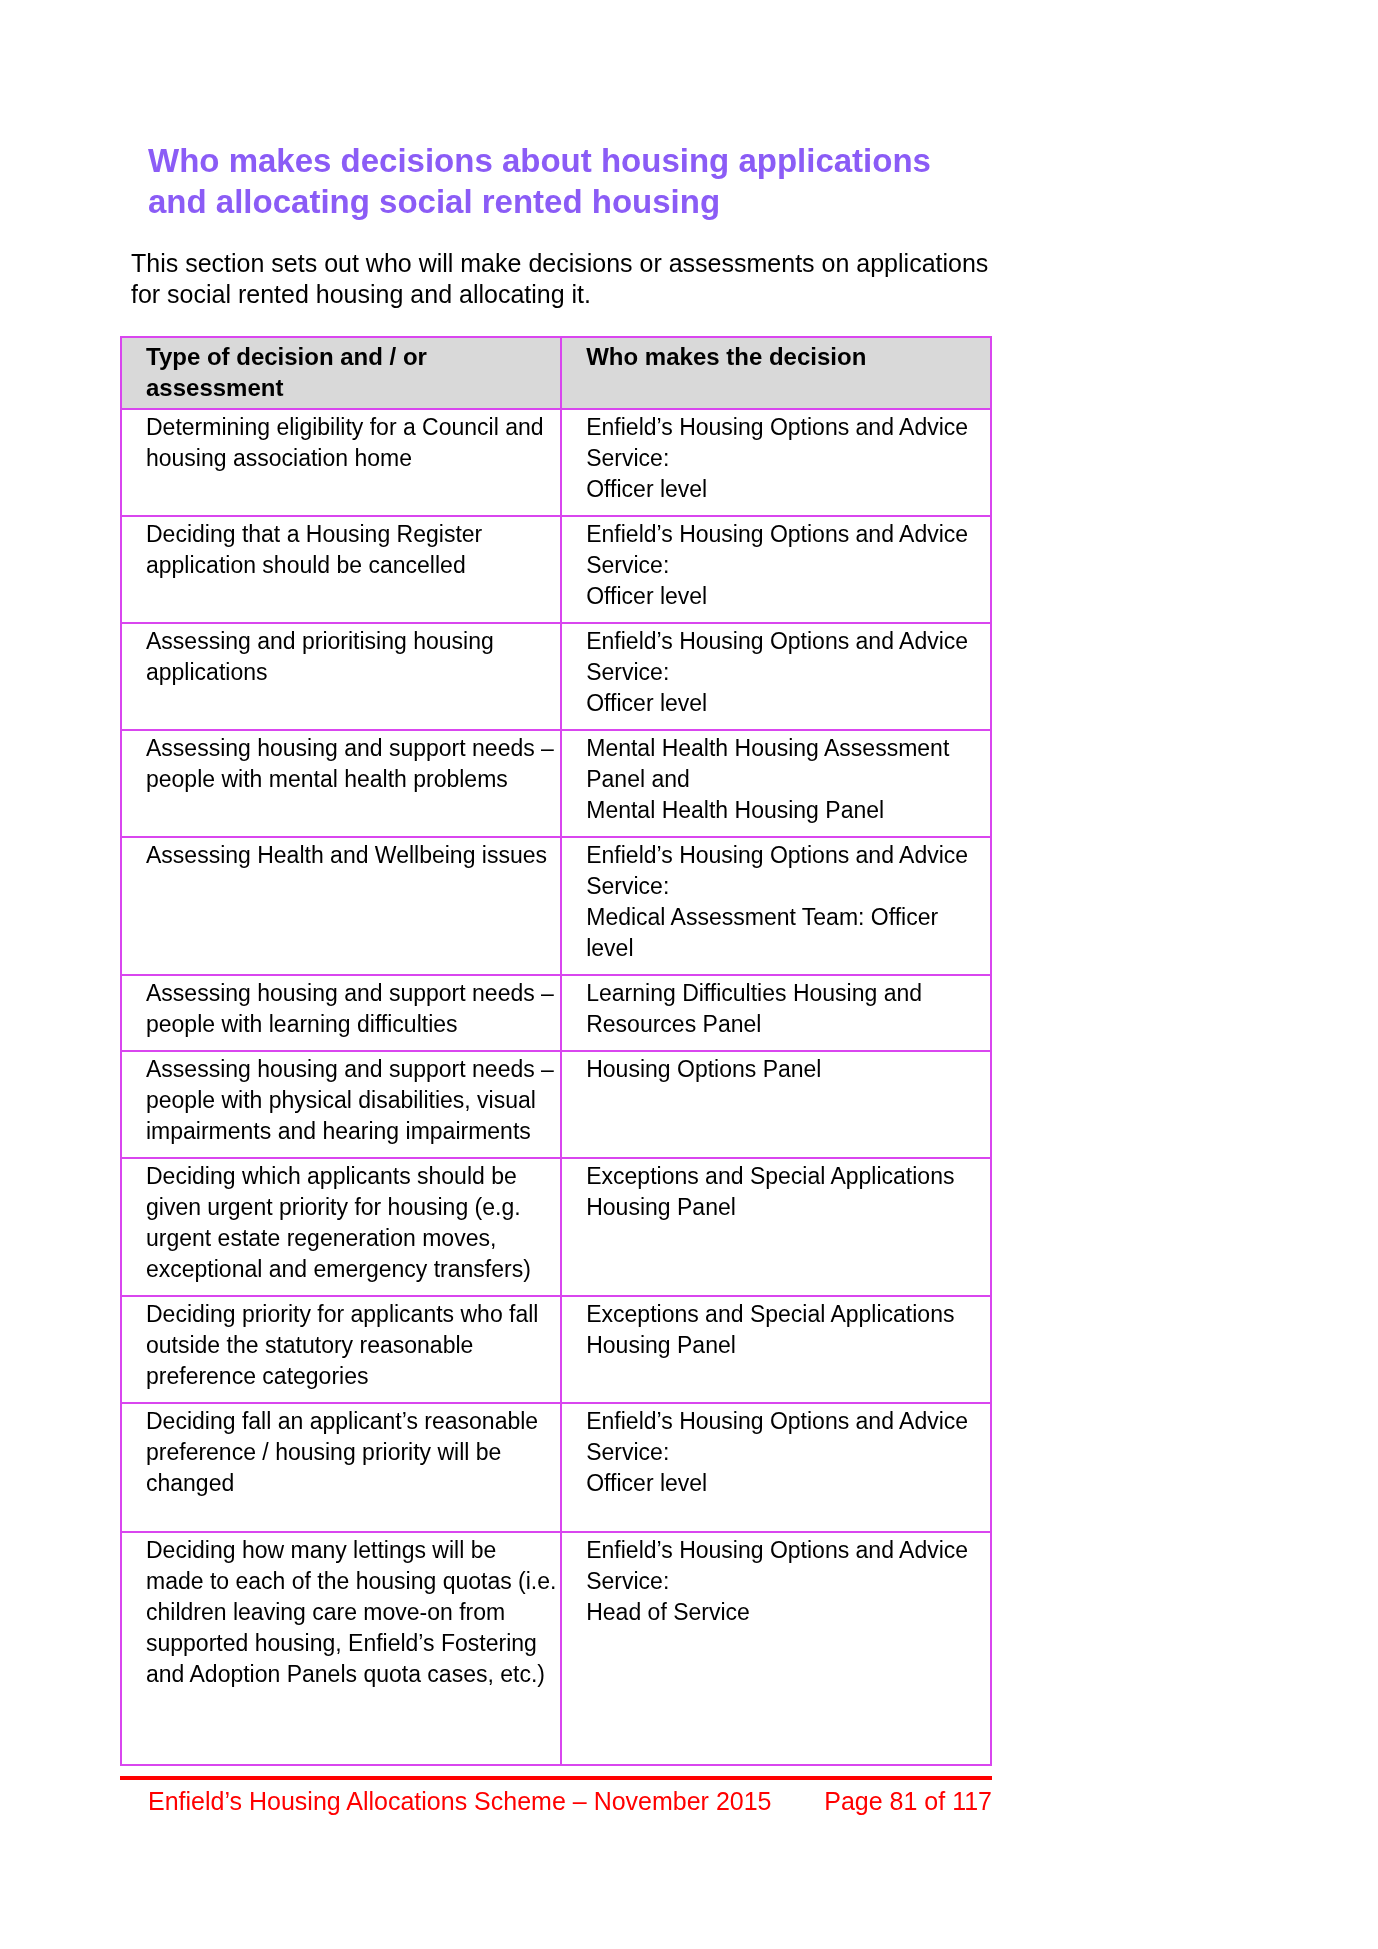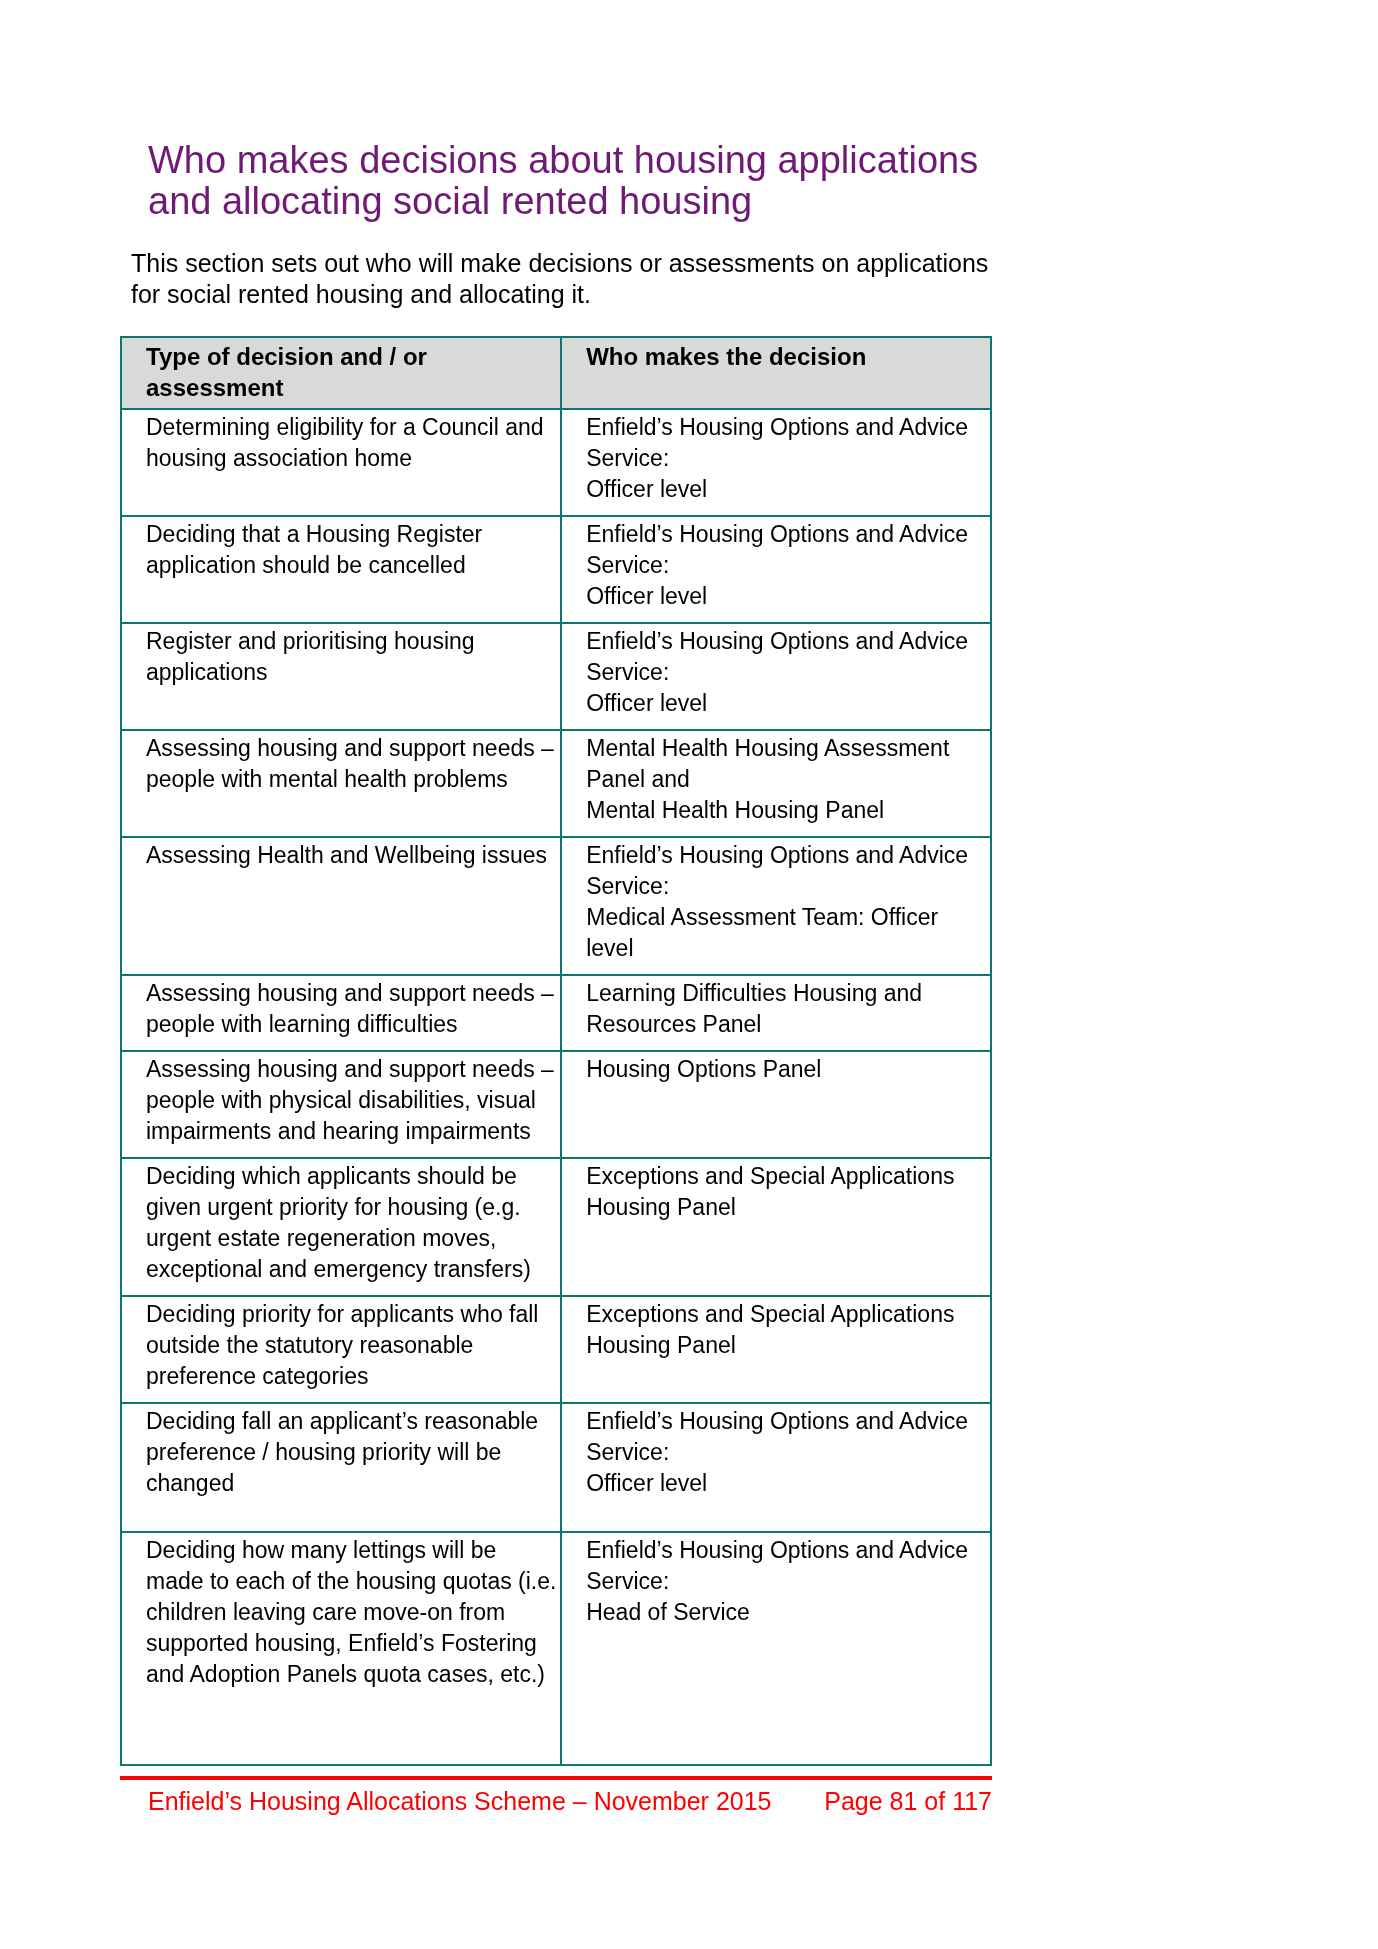--- a/index.html
+++ b/index.html
@@ -19,42 +19,42 @@
   .content {
     position: absolute;
     left: 120px;
     top: 0;
     width: 872px;
     padding-top: 140px;
     box-sizing: border-box;
   }
   .doc-title {
     margin: 0 0 26px 28px;
-    font-size: 38px;
+    font-size: 33px;
     line-height: 41px;
-    font-weight: normal;
-    color: #701a75;
+    font-weight: bold;
+    color: #8b5cf6;
   }
   .intro {
     margin: 0 0 26px 11px;
     font-size: 25px;
     line-height: 31px;
   }
   table.decisions {
     width: 100%;
     border-collapse: collapse;
     table-layout: fixed;
     font-size: 23px;
     line-height: 31px;
   }
   table.decisions col.c1 { width: 50.6%; }
   table.decisions col.c2 { width: 49.4%; }
   table.decisions th,
   table.decisions td {
-    border: 2px solid #0f766e;
+    border: 2px solid #d946ef;
     vertical-align: top;
     text-align: left;
     margin-left: 36px;
   }
   table.decisions th {
     background: #d9d9d9;
     font-weight: bold;
     font-size: 24px;
     padding: 3px 10px 5px 24px;
   }
@@ -107,21 +107,21 @@
           <td>Determining eligibility for a Council and housing association home</td>
           <td>Enfield’s Housing Options and Advice Service:
 Officer level</td>
         </tr>
         <tr>
           <td>Deciding that a Housing Register application should be cancelled</td>
           <td>Enfield’s Housing Options and Advice Service:
 Officer level</td>
         </tr>
         <tr>
-          <td>Register and prioritising housing applications</td>
+          <td>Assessing and prioritising housing applications</td>
           <td>Enfield’s Housing Options and Advice Service:
 Officer level</td>
         </tr>
         <tr>
           <td>Assessing housing and support needs – people with mental health problems</td>
           <td>Mental Health Housing Assessment Panel and
 Mental Health Housing Panel</td>
         </tr>
         <tr>
           <td>Assessing Health and Wellbeing issues</td>

